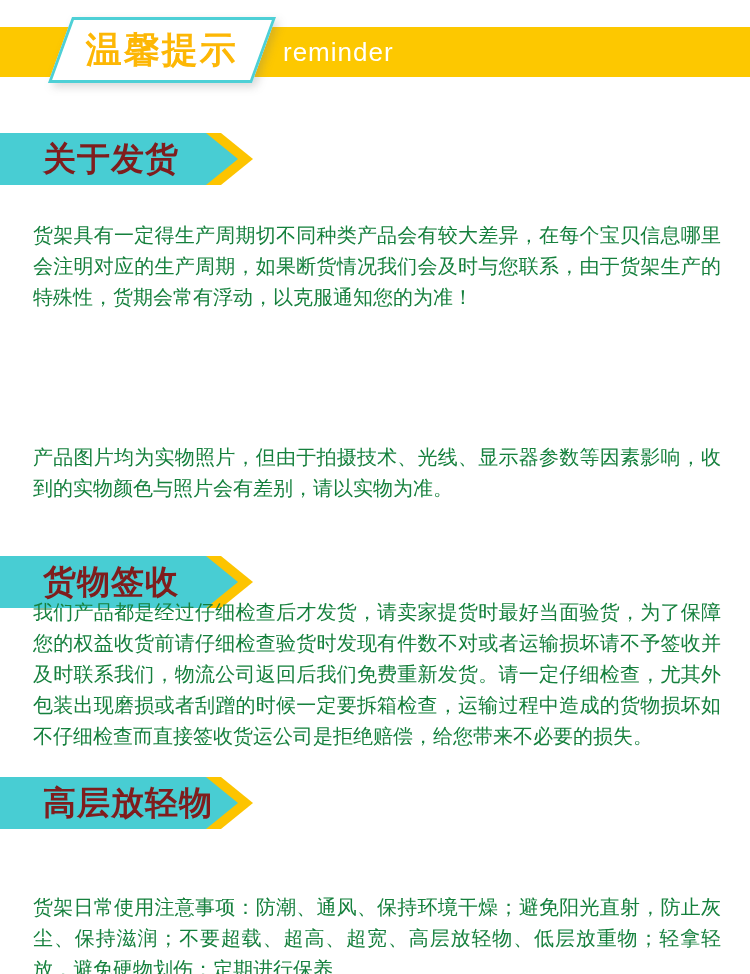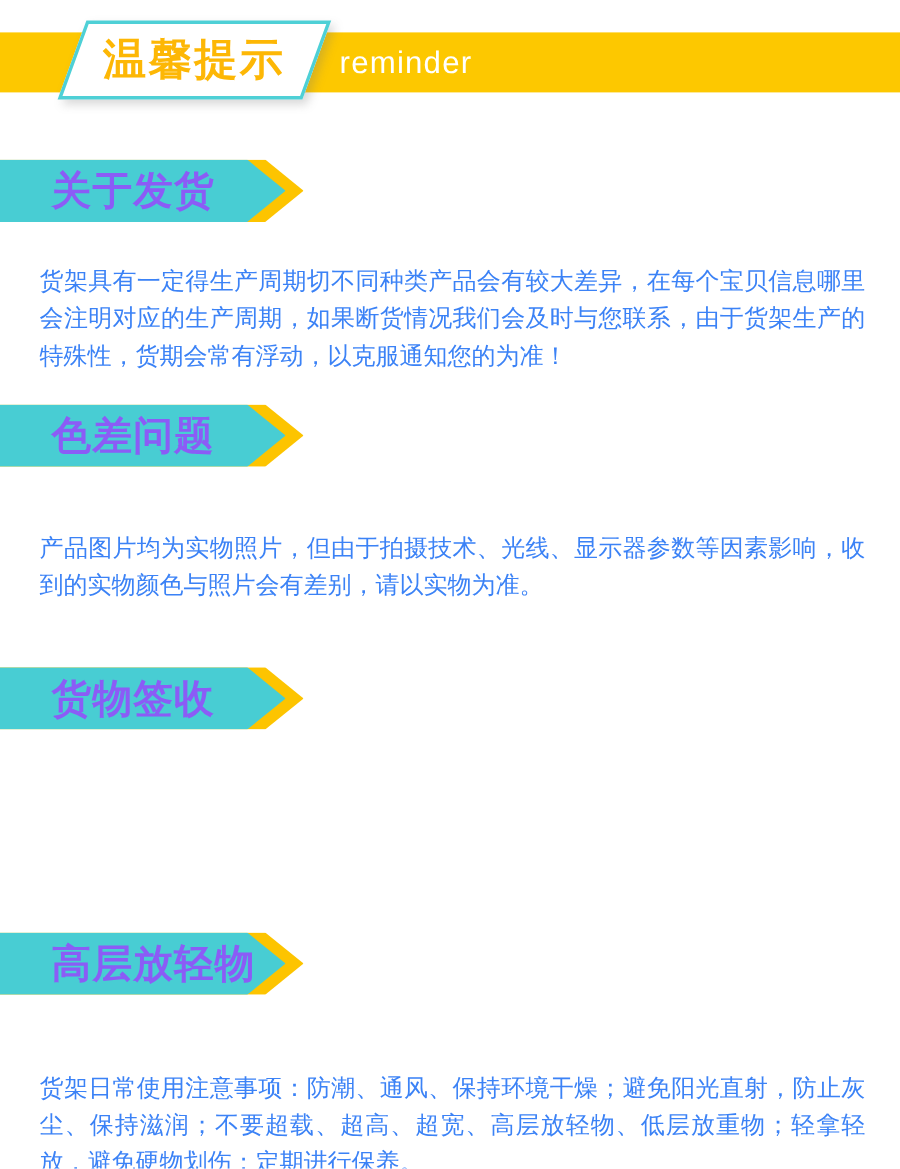--- a/index.html
+++ b/index.html
@@ -44,29 +44,29 @@
     background:#fdc400;
     clip-path:polygon(0 0, calc(100% - 32px) 0, 100% 50%, calc(100% - 32px) 100%, 0 100%);
   }
   .sec-header .bar{
     position:absolute;left:0;top:0;width:238px;height:52px;
     background:#48cdd3;
     clip-path:polygon(0 0, calc(100% - 32px) 0, 100% 50%, calc(100% - 32px) 100%, 0 100%);
   }
   .sec-header .sec-title{
     position:absolute;left:43px;top:0;height:52px;line-height:52px;
-    color:#8b5cf6;font-size:33px;font-weight:bold;letter-spacing:1px;
+    color:#7f1d1d;font-size:33px;font-weight:bold;letter-spacing:1px;
     white-space:nowrap;
   }
   .hdr-1{top:133px;} .hdr-2{top:337px;} .hdr-3{top:512px;margin-top:44px;} .hdr-4{top:777px;}
 
   
   .sec-body{
     position:absolute;left:33px;width:688px;margin:0;
-    color:#3b82f6;font-size:20px;line-height:31px;
+    color:#15803d;font-size:20px;line-height:31px;
     text-align:justify;
     word-break:break-all;
   }
   .body-1{top:220px;} .body-2{top:424px;margin-top:18px;} .body-3{top:597px;} .body-4{top:892px;}
 </style>
 </head>
 <body>
 
 <div class="page">
 
@@ -78,32 +78,28 @@
     </div>
   </div>
 
   <div class="sec-header hdr-1">
     <div class="chev"></div>
     <div class="bar"></div>
     <span class="sec-title">关于发货</span>
   </div>
   <p class="sec-body body-1">货架具有一定得生产周期切不同种类产品会有较大差异，在每个宝贝信息哪里会注明对应的生产周期，如果断货情况我们会及时与您联系，由于货架生产的特殊性，货期会常有浮动，以克服通知您的为准！</p>
 
-  <div class="sec-header hdr-2">
-    <div class="chev"></div>
-    <div class="bar"></div>
-    <span class="sec-title">色差问题</span>
-  </div>
   <p class="sec-body body-2">产品图片均为实物照片，但由于拍摄技术、光线、显示器参数等因素影响，收到的实物颜色与照片会有差别，请以实物为准。</p>
 
   <div class="sec-header hdr-3">
     <div class="chev"></div>
     <div class="bar"></div>
     <span class="sec-title">货物签收</span>
   </div>
+  <p class="sec-body body-3">我们产品都是经过仔细检查后才发货，请卖家提货时最好当面验货，为了保障您的权益收货前请仔细检查验货时发现有件数不对或者运输损坏请不予签收并及时联系我们，物流公司返回后我们免费重新发货。请一定仔细检查，尤其外包装出现磨损或者刮蹭的时候一定要拆箱检查，运输过程中造成的货物损坏如不仔细检查而直接签收货运公司是拒绝赔偿，给您带来不必要的损失。</p>
 
   <div class="sec-header hdr-4">
     <div class="chev"></div>
     <div class="bar"></div>
     <span class="sec-title">高层放轻物</span>
   </div>
   <p class="sec-body body-4">货架日常使用注意事项：防潮、通风、保持环境干燥；避免阳光直射，防止灰尘、保持滋润；不要超载、超高、超宽、高层放轻物、低层放重物；轻拿轻放，避免硬物划伤；定期进行保养。</p>
 
 </div>
 

